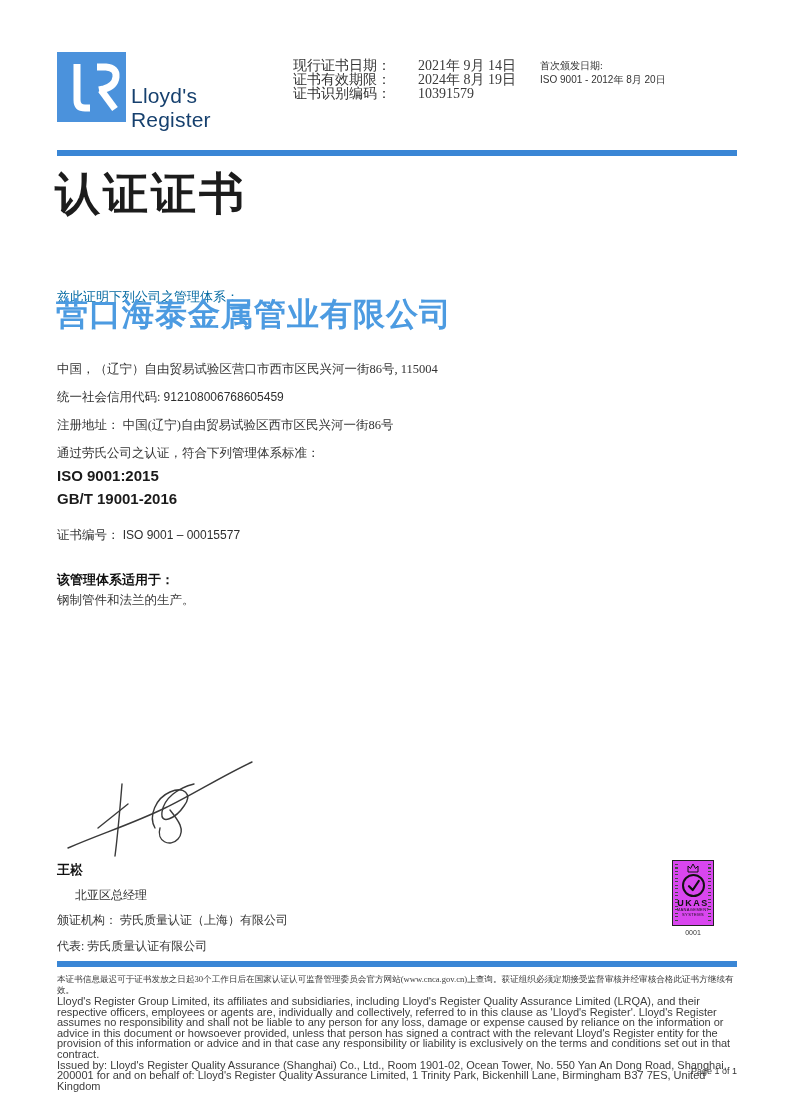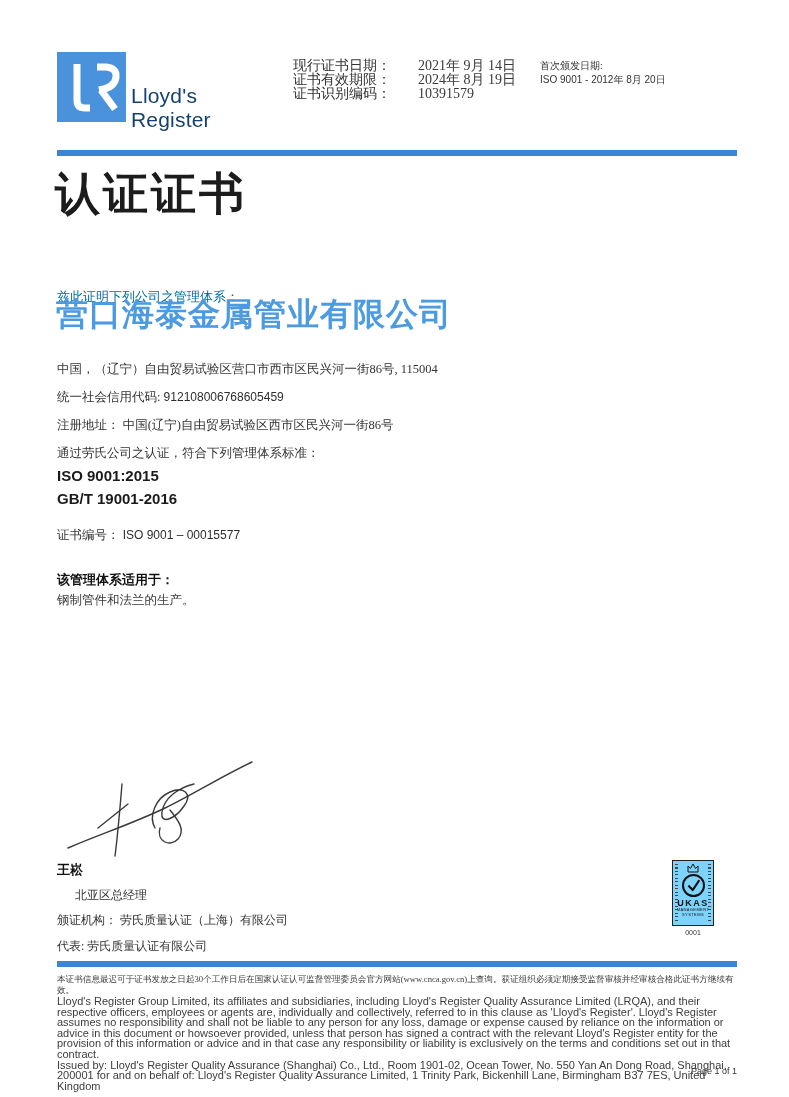--- a/index.html
+++ b/index.html
@@ -54,21 +54,21 @@
   .signer{left:57px;top:861px;font-family:"Liberation Sans",sans-serif;
     font-size:13px;font-weight:700;color:#111;}
   .signer-title{left:57px;top:887px;font-size:12px;color:#333;margin-left:18px;}
   .issuer{left:57px;top:912px;font-size:12px;color:#333;}
   .rep{left:57px;top:938px;font-size:12px;color:#333;}
 
   
   .ukas{left:666px;top:860px;width:54px;text-align:center;
     font-family:"Liberation Sans",sans-serif;color:#111;}
   .ukas-box{position:relative;margin:0 auto;width:42px;height:66px;border:1px solid #222;
-    background:#7dd3fc;padding-top:2px;box-sizing:border-box;}
+    background:#d946ef;padding-top:2px;box-sizing:border-box;}
   .ukas-ticks{position:absolute;top:3px;bottom:3px;width:3px;
     background-image:repeating-linear-gradient(to bottom,#444 0,#444 1px,transparent 1px,transparent 3.5px);}
   .ukas-ticks.l{left:2px;}
   .ukas-ticks.r{right:2px;}
   .ukas-crown{height:10px;line-height:10px;}
   .ukas-circle{width:23px;height:23px;border:2px solid #111;border-radius:50%;
     margin:1px auto 1px auto;display:flex;align-items:center;justify-content:center;box-sizing:border-box;}
   .ukas-word{font-size:9px;font-weight:700;letter-spacing:1.5px;line-height:10px;}
   .ukas-sub{font-size:4px;line-height:4.5px;letter-spacing:0.4px;}
   .ukas-num{font-size:7px;margin-top:3px;color:#333;}

